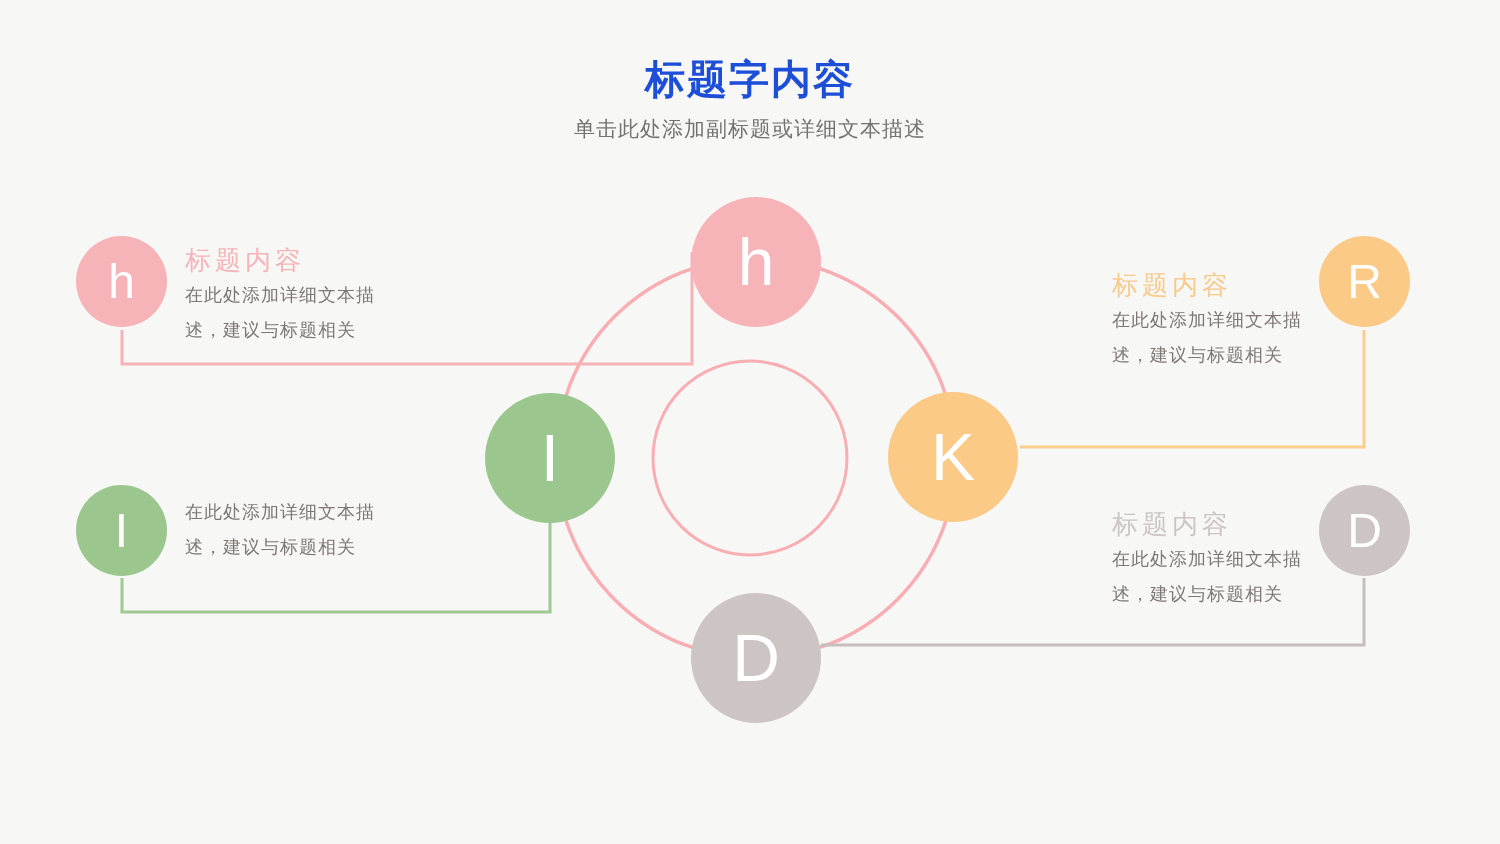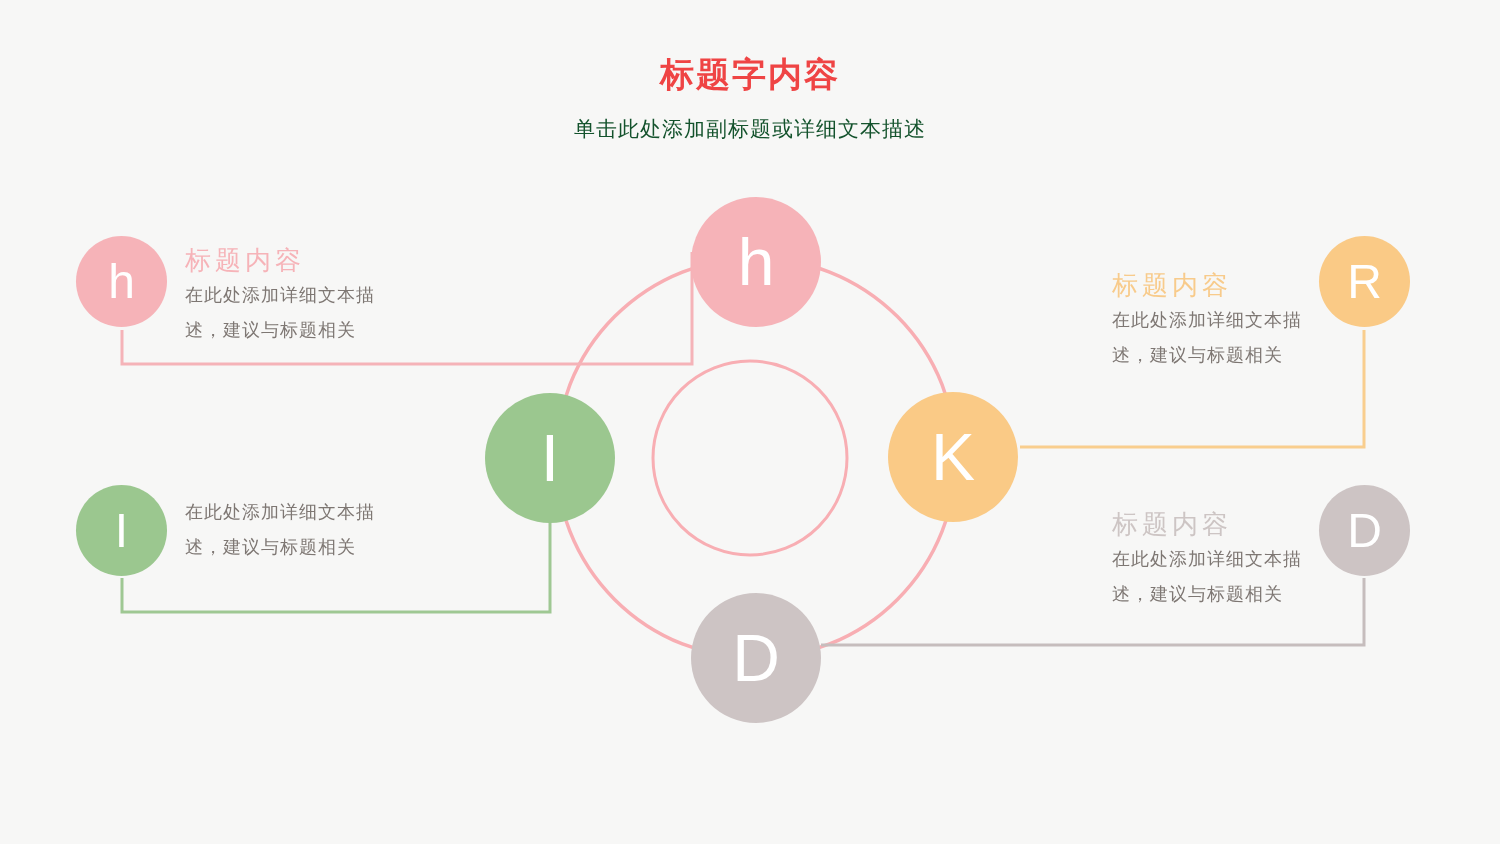--- a/index.html
+++ b/index.html
@@ -14,35 +14,35 @@
     height: 844px;
     background: #F7F7F6;
     overflow: hidden;
   }
   .title {
     position: absolute;
     top: 52px;
     left: 0;
     width: 100%;
     text-align: center;
-    font-size: 34px;
+    font-size: 40px;
     font-weight: 600;
     letter-spacing: 2px;
-    color: #ef4444;
+    color: #1d4ed8;
   }
   .subtitle {
     position: absolute;
     top: 115px;
     left: 0;
     width: 100%;
     text-align: center;
     font-size: 21px;
     font-weight: 500;
     letter-spacing: 1px;
-    color: #14532d;
+    color: #737373;
   }
   .svg-layer {
     position: absolute;
     left: 0;
     top: 0;
     z-index: 1;
     pointer-events: none;
   }
   .node {
     position: absolute;

